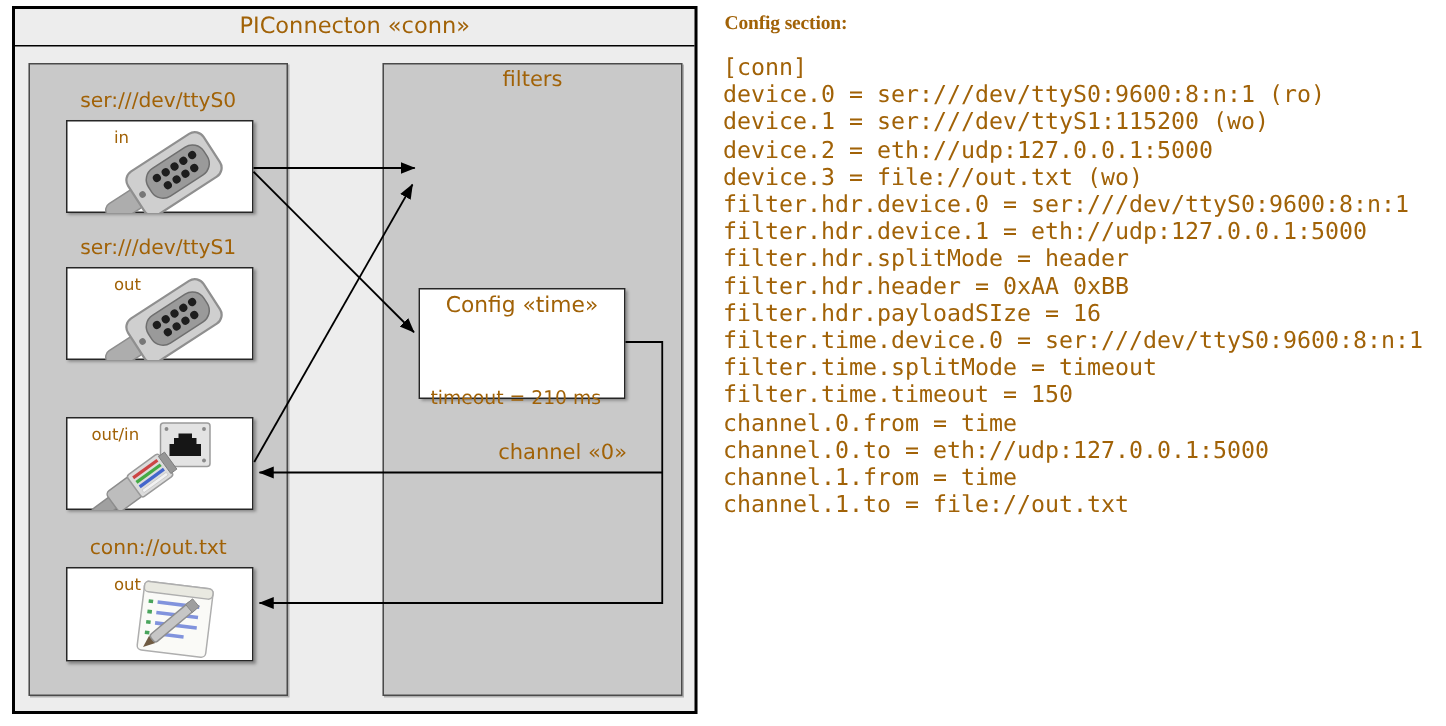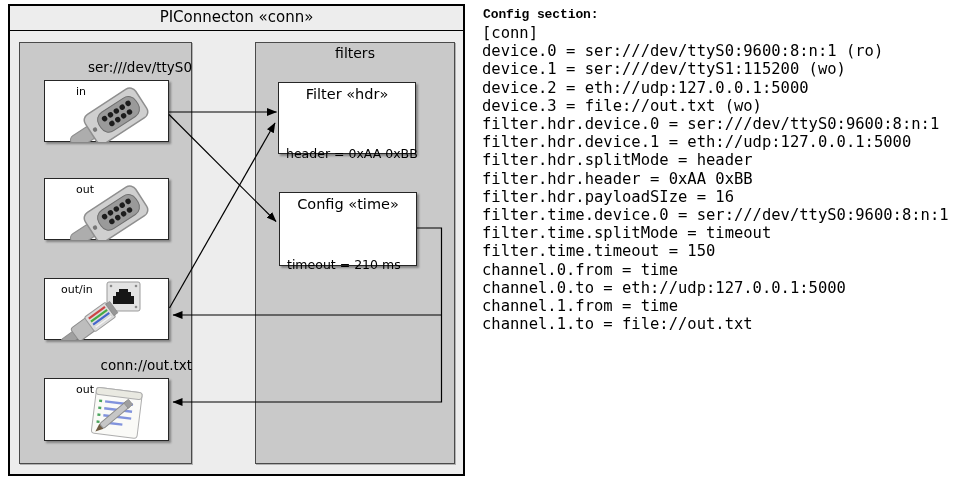--- a/index.html
+++ b/index.html
@@ -1,49 +1,49 @@
 <!DOCTYPE html>
 <html><head>
 <meta charset="utf-8">
 <style>
   html,body{margin:0;padding:0;background:#fff;}
   #stage{position:relative;width:964px;height:484px;background:#ffffff;overflow:hidden;
-         font-family:"DejaVu Sans",sans-serif;color:#000000;}
+         font-family:"DejaVu Sans",sans-serif;color:#a16207;}
   .abs{position:absolute;}
   
   .outer-box{left:8px;top:4px;width:457px;height:472px;border:2.5px solid #000;
              background:#ededed;box-sizing:border-box;}
   .diagram-title{left:8px;top:8px;width:457px;text-align:center;font-size:15px;}
   .title-sep{left:10px;top:29.5px;width:453px;height:1.4px;background:#000;}
   
   .panel{background:#c9c9c9;border:1.8px solid #4a4a4a;box-sizing:border-box;
          box-shadow:1px 1px 0 rgba(0,0,0,0.25);}
   .devices-panel{left:19px;top:42px;width:173px;height:422px;}
   .filters-panel{left:255px;top:42px;width:200px;height:422px;}
   .filters-label{left:255px;top:45px;width:200px;text-align:center;font-size:14px;}
   
-  .dev-url{left:19px;width:173px;text-align:right;font-size:13.5px;}
+  .dev-url{left:19px;width:173px;text-align:center;font-size:13.5px;}
   .white-box{background:#fff;border:1.6px solid #262626;box-sizing:border-box;
              box-shadow:1.5px 1.5px 2px rgba(0,0,0,0.35);}
   .dev-box{left:44px;width:125px;height:62px;}
   .mode-label{font-size:11px;line-height:17px;}
   .dev-icon{left:44px;width:125px;height:62px;pointer-events:none;}
   
   .filter-box{width:138px;background:#fff;border:1.6px solid #262626;box-sizing:border-box;
               box-shadow:1.5px 1.5px 2px rgba(0,0,0,0.35);}
   .filter-title{position:absolute;left:0;top:3px;width:100%;text-align:center;font-size:14.5px;}
   .filter-props{position:absolute;left:7px;font-size:12.5px;line-height:15.5px;white-space:pre;}
   
   .channel-label{left:255px;width:163px;text-align:right;font-size:14px;}
   
   .arrows{left:0;top:0;width:964px;height:484px;pointer-events:none;}
   
-  .config-heading{left:483px;top:7px;font-family:Liberation Mono, monospace;
+  .config-heading{left:483px;top:7px;font-family:Liberation Serif, serif;
                   font-weight:700;font-size:13px;letter-spacing:-0.1px;}
-  .config-text{left:482px;top:24px;margin:0;font-family:"DejaVu Sans Mono",monospace;
+  .config-text{left:482px;top:36px;margin:0;font-family:"DejaVu Sans Mono",monospace;
                font-size:15.5px;line-height:18.2px;white-space:pre;}
 </style>
 </head>
 <body>
 
 <div id="stage">
 
   <div class="abs outer-box"></div>
   <div class="abs diagram-title">PIConnecton «conn»</div>
   <div class="abs title-sep"></div>
@@ -69,20 +69,21 @@
           <circle cx="17" cy="-4" r="2.7"></circle>
         <circle cx="-7.5" cy="4" r="2.7"></circle>
           <circle cx="-0.5" cy="4" r="2.7"></circle>
         <circle cx="6.5" cy="4" r="2.7"></circle>
           <circle cx="13.5" cy="4" r="2.7"></circle>
       </g>
       <circle cx="-25" cy="0" r="2.2" fill="#777"></circle>
     </g>
   </svg>
 
+  <div class="abs dev-url" style="top:157px">ser:///dev/ttyS1</div>
   <div class="abs white-box dev-box" style="top:178px"></div>
   <div class="abs mode-label" style="left:76px;top:181px">out</div>
   <svg class="abs dev-icon" style="top:178px" viewBox="0 0 125 62">
     <g transform="translate(72,36) rotate(-33)">
       <rect x="-52" y="-7" width="26" height="14" rx="5" fill="#adadad" stroke="#8e8e8e"></rect>
       <rect x="-30" y="-17" width="60" height="34" rx="7" fill="#cfcfcf" stroke="#8f8f8f" stroke-width="1.5"></rect>
       <rect x="-19" y="-11" width="44" height="22" rx="9" fill="#9a9a9a" stroke="#6f6f6f"></rect>
       <g fill="#1d1d1d">
         <circle cx="-11" cy="-4" r="2.7"></circle>
           <circle cx="-4" cy="-4" r="2.7"></circle>
@@ -141,35 +142,29 @@
         <line x1="-20" y1="13" x2="-17" y2="13"></line>
       </g>
       <g transform="translate(-20,23) rotate(-47)">
         <polygon points="0,0 8,-3.2 8,3.2" fill="#6f5b42"></polygon>
         <rect x="8" y="-3.2" width="36" height="6.4" rx="2" fill="#c6c6c6" stroke="#8e8e8e"></rect>
         <rect x="40" y="-3.4" width="6" height="6.8" fill="#9e9e9e" stroke="#858585" stroke-width="0.6"></rect>
       </g>
     </g>
   </svg>
 
-  <div class="abs filter-box" style="left:278px;top:82px;height:72px">
-    <div class="filter-title">Filter «hdr»</div>
-    <div class="filter-props" style="top:32px">
-      <div>header = 0xAA 0xBB</div>
-      <div>payloadSize = 16</div>
-    </div>
-  </div>
 
   <div class="abs filter-box" style="left:279px;top:192px;height:74px">
     <div class="filter-title">Config «time»</div>
     <div class="filter-props" style="top:33px">
       <div>timeout = 210 ms</div>
     </div>
   </div>
 
+  <div class="abs channel-label" style="top:294px">channel «0»</div>
 
   <svg class="abs arrows" viewBox="0 0 964 484">
     <defs>
       <marker id="ah" markerUnits="userSpaceOnUse" markerWidth="11" markerHeight="9" refX="9.5" refY="4" orient="auto">
         <path d="M0,0 L10,4 L0,8 Z" fill="#000"></path>
       </marker>
     </defs>
     <g stroke="#000" stroke-width="1.2" fill="none">
       <path d="M169 112 L276.5 112" marker-end="url(#ah)"></path>
       <path d="M169 114.5 L276 221.5" marker-end="url(#ah)"></path>

